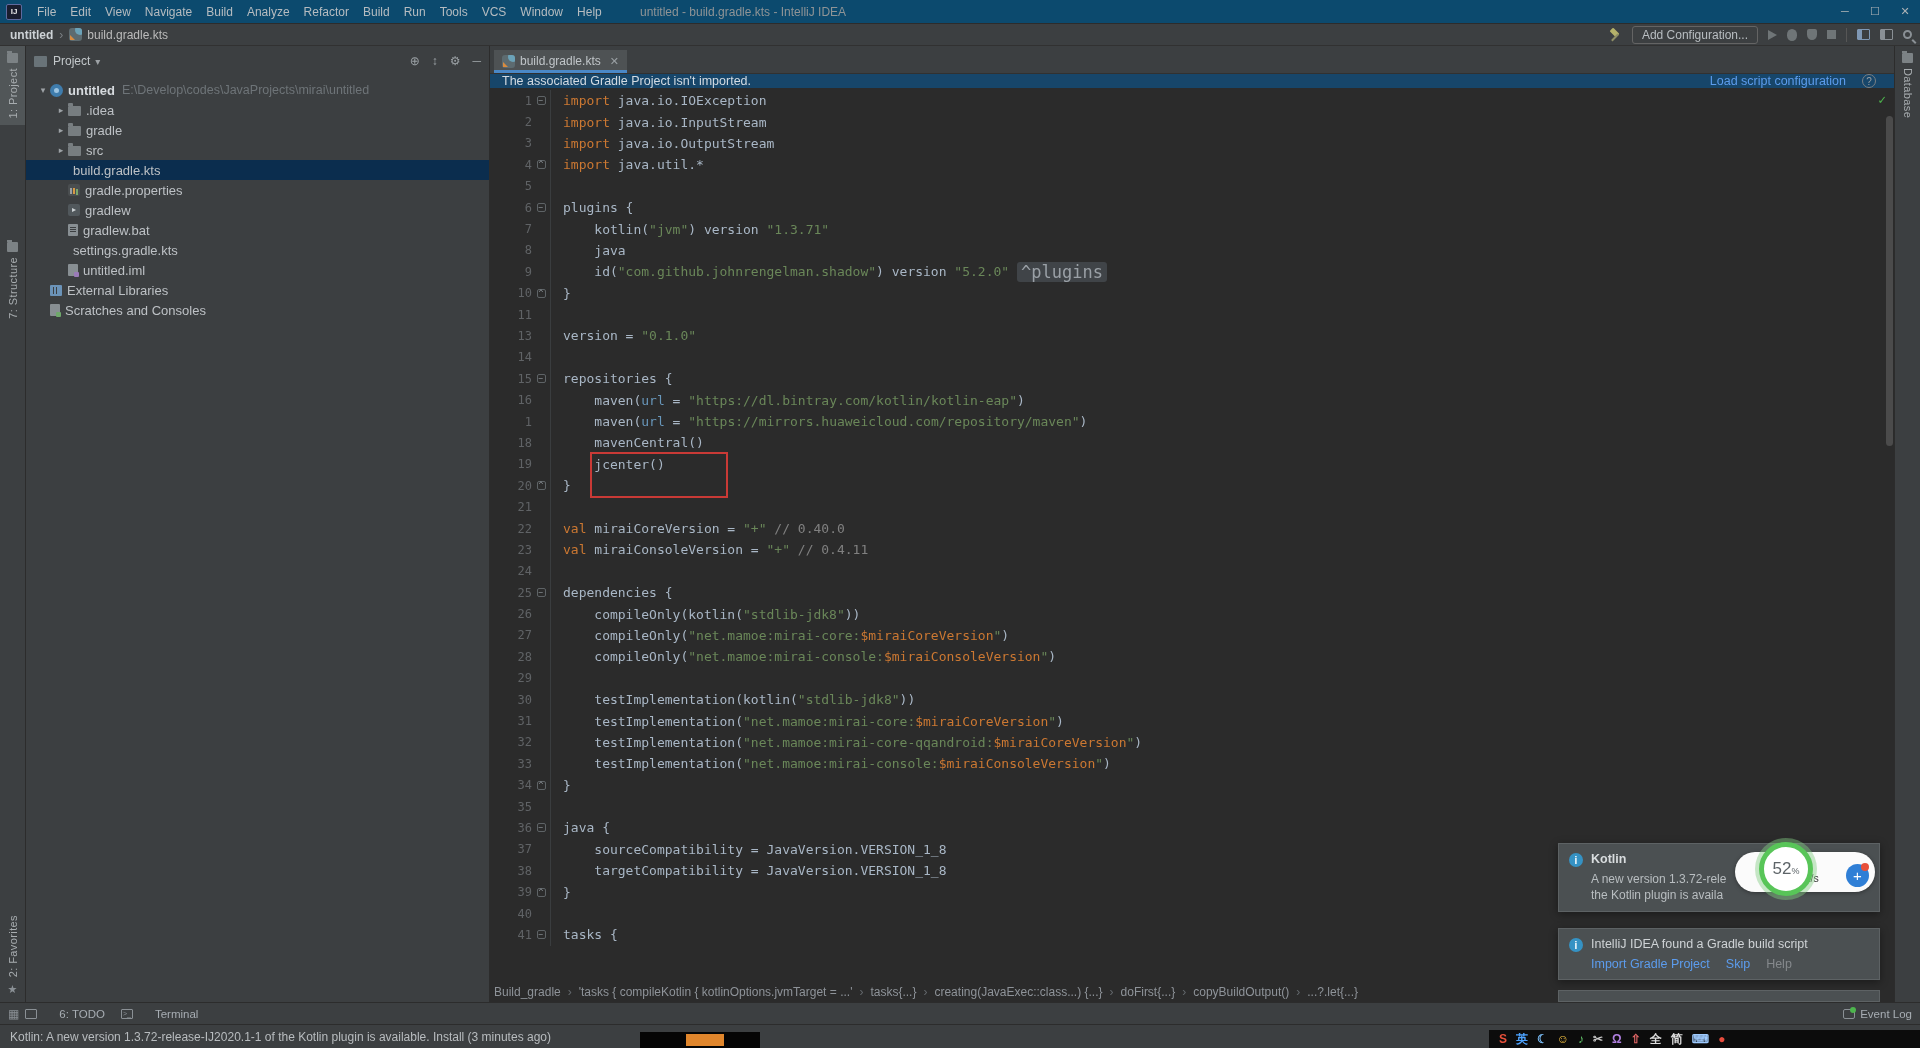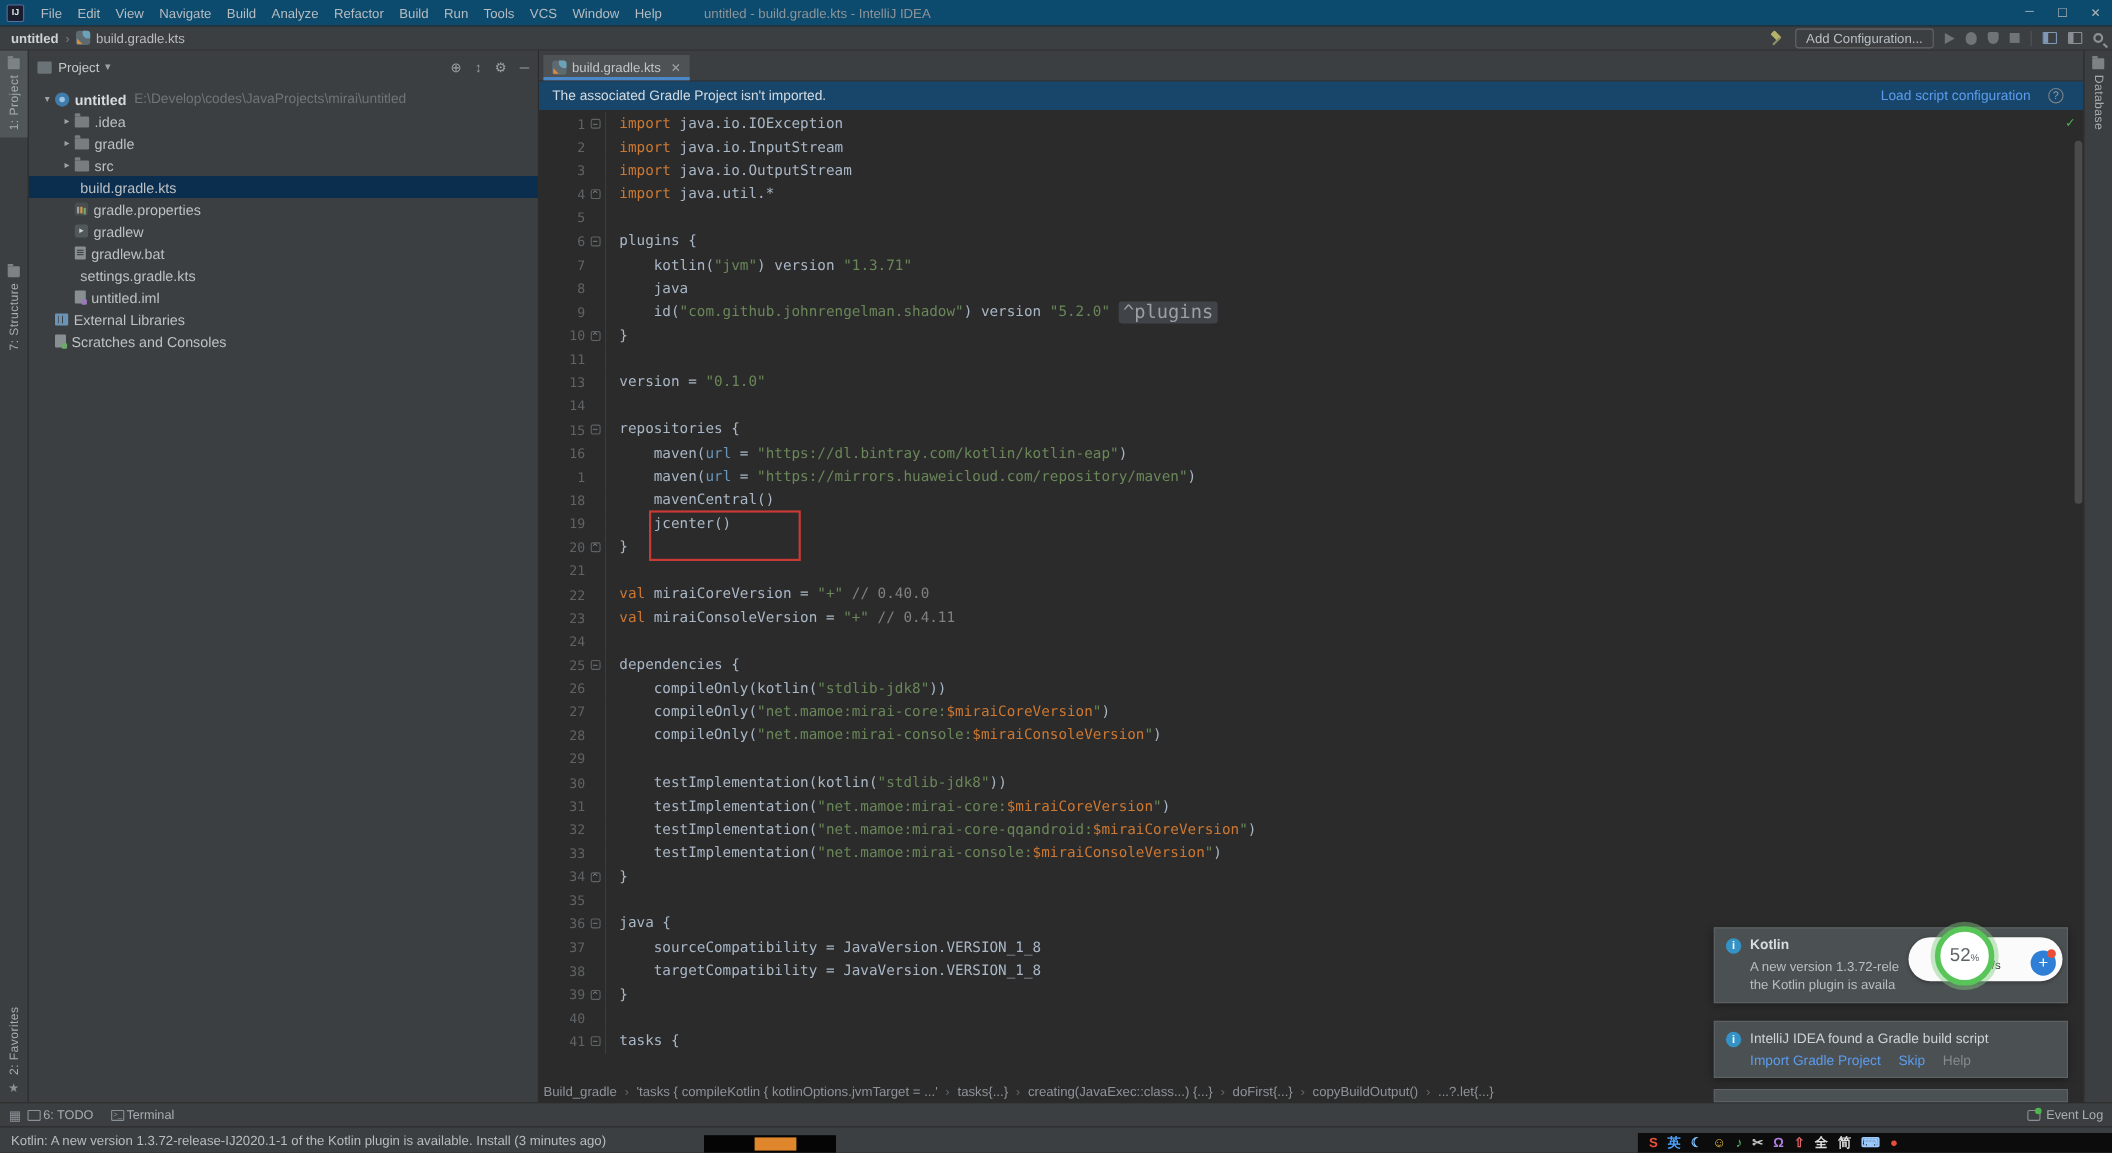--- a/index.html
+++ b/index.html
@@ -83,21 +83,21 @@
   .i-lib { width:12px; height:11px; background:#6b93b8; border-radius:1px; position:relative; }
   .i-lib::before { content:''; position:absolute; inset:2px 3px; background:repeating-linear-gradient(90deg,#3c3f41 0 1px,transparent 1px 3px); }
   .i-scratch { width:10px; height:12px; background:#888f93; border-radius:1px; position:relative; }
   .i-scratch::after { content:''; position:absolute; right:-1px; bottom:-1px; width:5px; height:5px; background:#6fa86b; border-radius:1px; }
 
   
   .editor-col { flex:1; display:flex; flex-direction:column; background:#2b2b2b; min-width:0; }
   .tabbar { height:28px; background:#3c3f41; border-bottom:1px solid #313131; display:flex; align-items:flex-end; padding-left:4px; }
   .tab { background:#4e5254; border-bottom:3px solid #4a88c7; padding:4px 8px 2px 8px; display:flex; align-items:center; gap:5px; color:#c0c5c9; }
   .tab .close { color:#9aa0a4; margin-left:4px; font-size:11px; }
-  .banner { height:26px; background:#17466a; display:flex; align-items:center; padding:0 12px; color:#d3dbe2; font-size:12.5px; }
+  .banner { height:14px; background:#17466a; display:flex; align-items:center; padding:0 12px; color:#d3dbe2; font-size:12.5px; }
   .banner-link { margin-left:auto; color:#5c9ced; margin-right:16px; }
   .q-ic { width:14px; height:14px; border:1px solid #7a8084; border-radius:50%; color:#9aa0a4; font-size:10px; display:flex; align-items:center; justify-content:center; margin-right:6px; }
   .code-area { flex:1; position:relative; font-family:"DejaVu Sans Mono", monospace; font-size:13px; overflow:hidden; }
   .code-lines { padding-top:2px; }
   .cl { display:flex; height:21.4px; align-items:center; white-space:pre; }
   .ln { width:42px; text-align:right; color:#606366; font-size:12px; flex:none; }
   .fold { width:18px; flex:none; display:flex; align-items:center; justify-content:center; }
   .fold i { width:9px; height:9px; border:1px solid #5e6366; border-radius:2px; color:#8a9095; font-style:normal; font-size:8px; line-height:7px; text-align:center; }
   .ct { border-left:1px solid #3a3d3f; padding-left:12px; height:100%; display:flex; align-items:center; }
   .k { color:#cc7832; } .s { color:#6a8759; } .c { color:#808080; } .d { color:#a9b7c6; }
@@ -106,21 +106,21 @@
   .red-box { position:absolute; left:100px; top:364px; width:138px; height:46px; border:2px solid #c93a36; }
   .check-ok { position:absolute; top:4px; right:8px; color:#4db54d; font-size:13px; font-weight:bold; }
   .vscroll { position:absolute; right:1px; top:28px; width:7px; height:330px; background:rgba(190,190,190,.22); border-radius:4px; }
   .crumbbar { height:20px; display:flex; align-items:center; padding-left:4px; color:#8e9399; font-size:12px; background:#2b2b2b; white-space:nowrap; overflow:hidden; }
   .crumbbar .sep { color:#63686c; margin:0 7px; }
 
   
   .toolbar-bottom { height:22px; background:#3c3f41; border-top:1px solid #2c2c2c; display:flex; align-items:center; padding:0 8px; color:#a7adb3; font-size:11.5px; gap:6px; }
   .grid-ic { color:#8a9095; font-size:12px; }
   .term-ic { width:12px; height:10px; border:1px solid #8a9095; border-radius:1px; color:#8a9095; font-size:7px; line-height:8px; padding-left:1px; }
-  .tb-item { display:flex; align-items:center; gap:2px; margin-right:10px; }
+  .tb-item { display:flex; align-items:center; gap:22px; margin-right:10px; }
   .eventlog { margin-left:auto; display:flex; align-items:center; gap:5px; }
   .balloon { width:12px; height:10px; border:1px solid #8a9095; border-radius:2px; position:relative; }
   .balloon::after { content:''; position:absolute; right:-2px; top:-3px; width:6px; height:6px; border-radius:50%; background:#4db54d; }
   .statusbar { height:24px; background:#3c3f41; border-top:1px solid #2c2c2c; display:flex; align-items:center; padding-left:10px; color:#b8bcbf; position:relative; }
 
   
   .taskbar-right { position:absolute; right:0; bottom:0; width:431px; height:18px; background:#0c0c0c; display:flex; align-items:center; gap:9px; padding:0 10px; font-size:12px; z-index:80; }
   .taskbar-right span { font-weight:bold; }
   .taskbar-frag { position:absolute; left:640px; bottom:0; width:120px; height:16px; background:#050505; z-index:80; }
   .taskbar-frag::after { content:''; position:absolute; left:46px; top:2px; width:38px; height:12px; background:#e0862c; }

